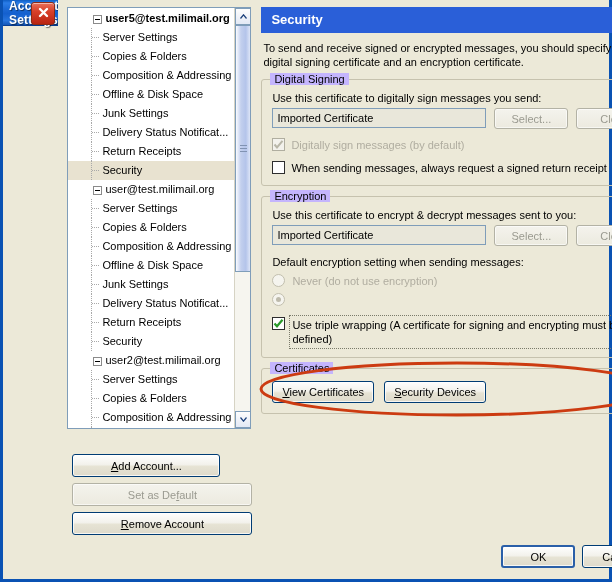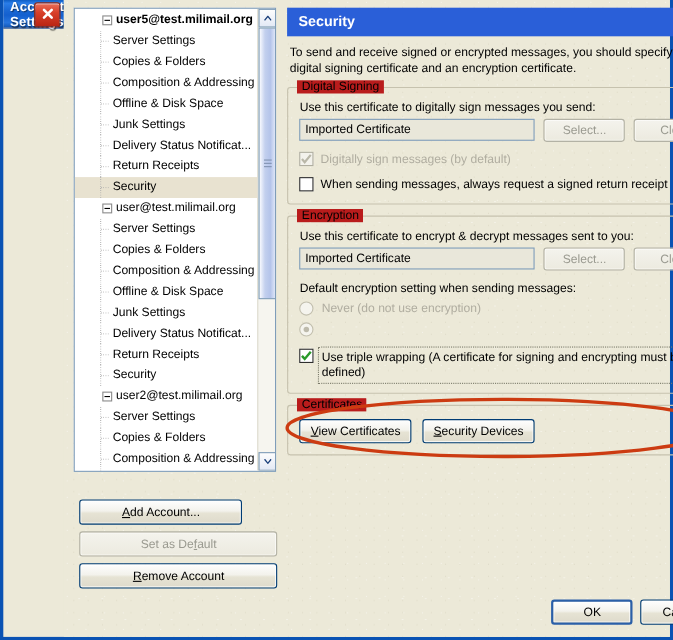--- a/index.html
+++ b/index.html
@@ -135,21 +135,21 @@
   .pane-header{
     height:26px;line-height:26px;background:#2a5fd8;color:#fff;
     font-weight:bold;font-size:13px;padding-left:10px;box-sizing:border-box;
   }
   .intro{margin:8px 2px 0 2px;font-size:11px;line-height:14px;color:#000;width:384px;}
   .group{
     position:relative;margin-top:10px;border:1px solid #c6c2ae;border-radius:3px;
     padding:12px 10px 10px 10px;box-sizing:border-box;
   }
   .group > .legend{
-    position:absolute;top:-7px;left:8px;background:#b91c1c;padding:0 4px;
+    position:absolute;top:-7px;left:8px;background:#c4b5fd;padding:0 4px;
     font-size:11px;color:#000;
   }
   .lbl{font-size:11px;color:#000;margin:0 0 4px 0;}
   .row{display:flex;align-items:flex-start;gap:8px;}
   .textfield{
     flex:0 0 214px;height:20px;line-height:18px;box-sizing:border-box;
     border:1px solid #7f9db9;background:#e9e7da;color:#000;
     font-size:11px;padding:0 4px;overflow:hidden;white-space:nowrap;
   }
   .btn-sm{width:74px;height:21px;}

